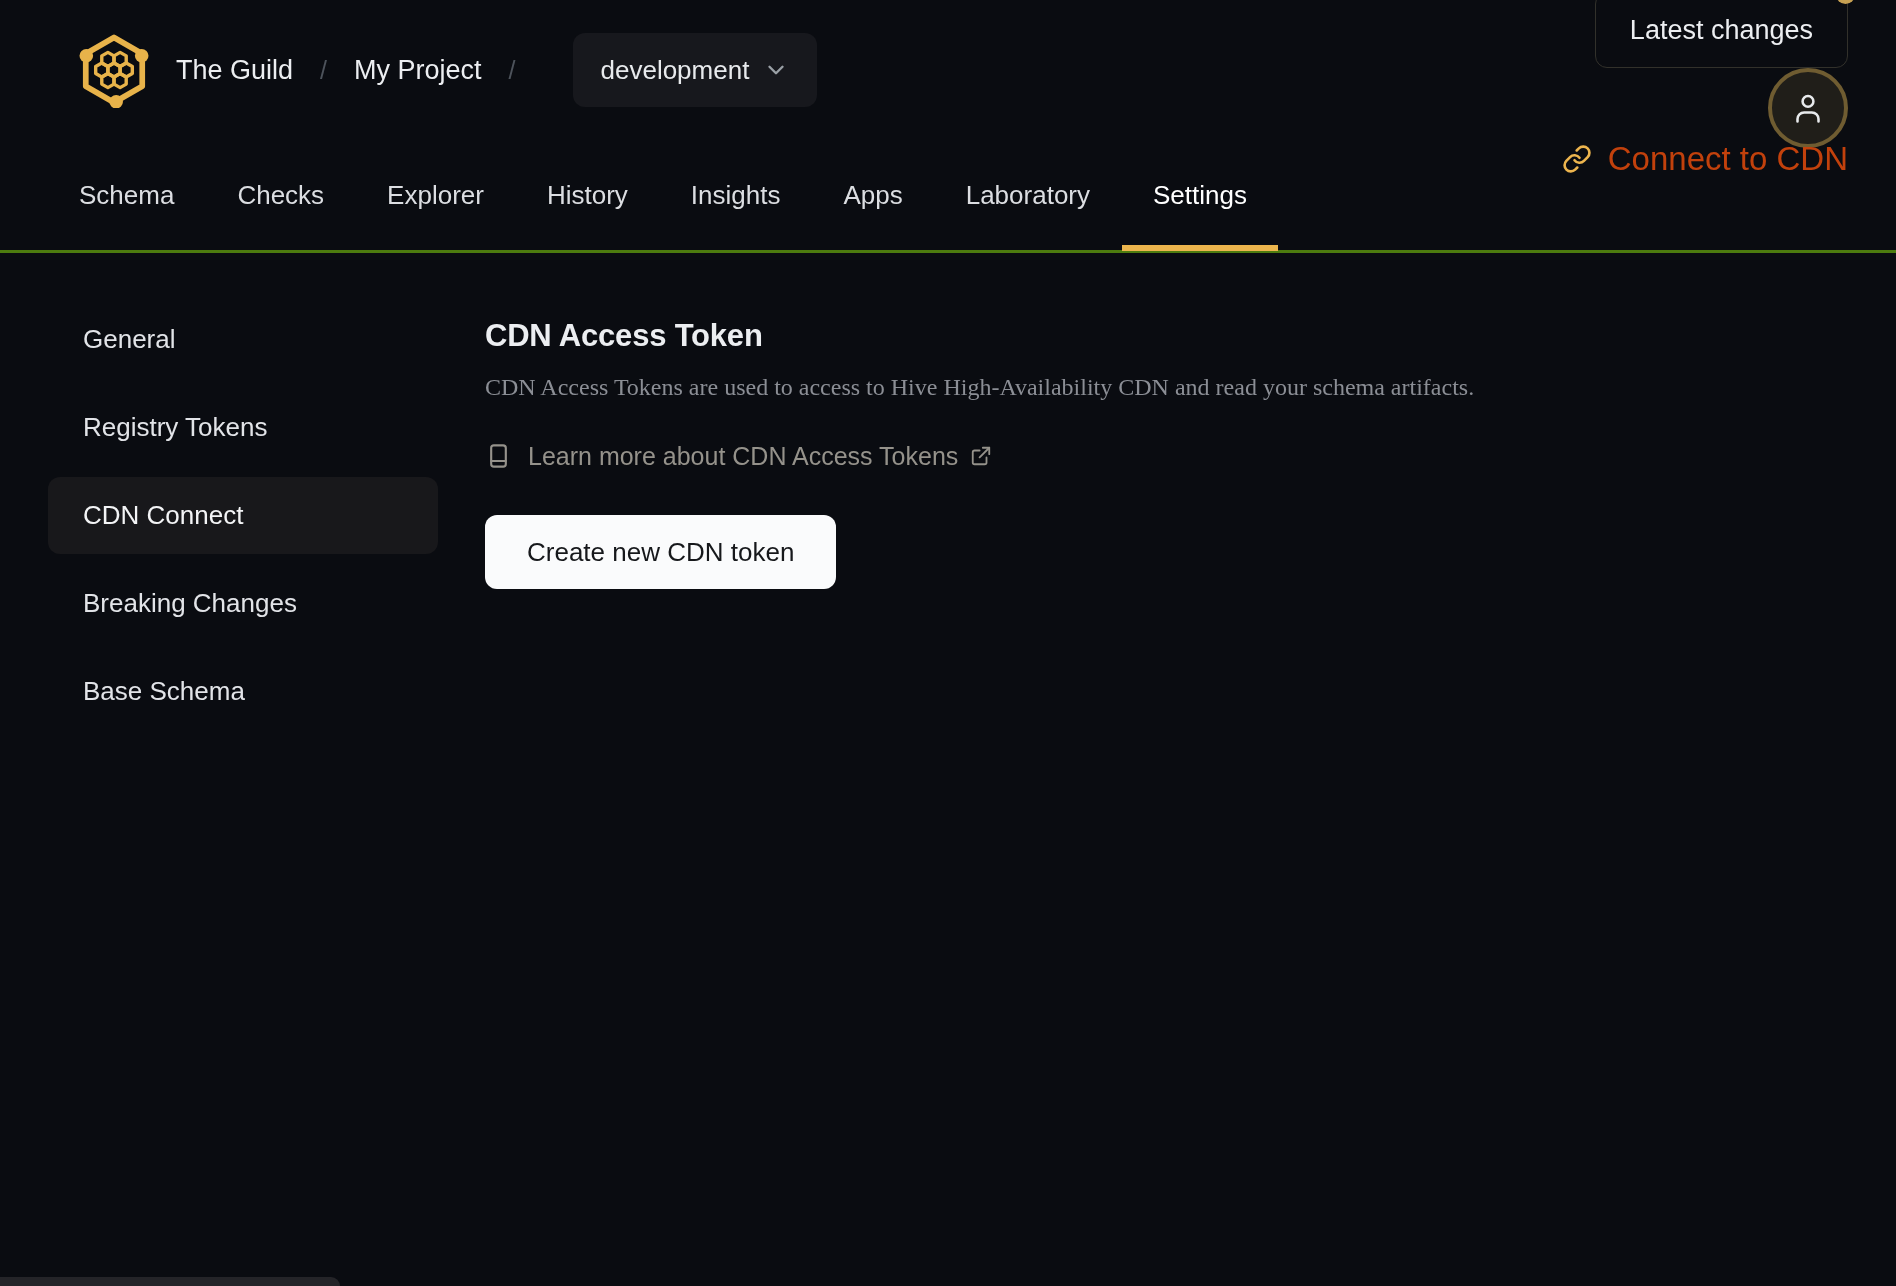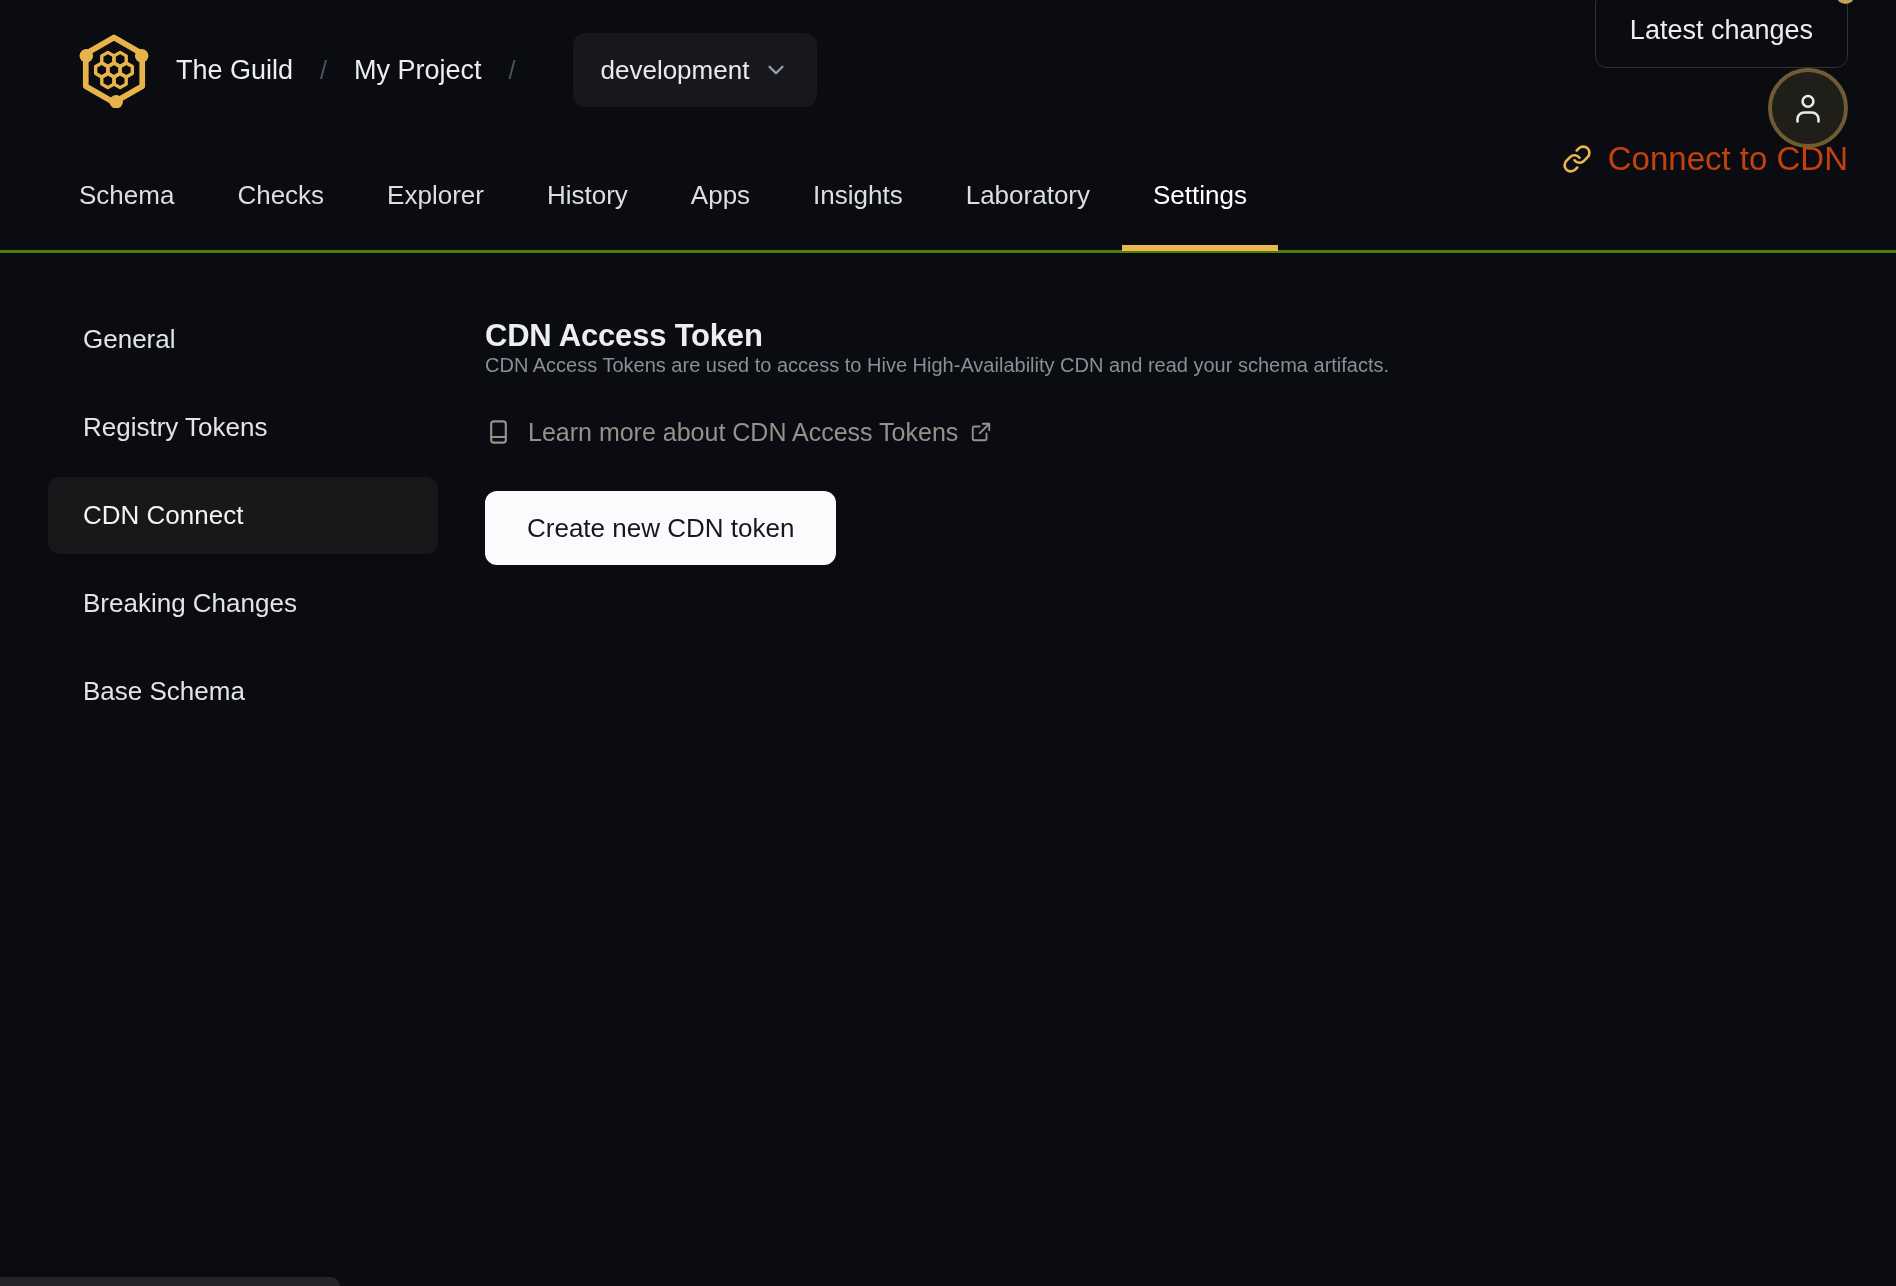--- a/index.html
+++ b/index.html
@@ -80,21 +80,21 @@
   .side-item {
     height:77px; display:flex; align-items:center;
     padding:0 35px; margin-bottom:11px;
     border-radius:12px; font-size:26px; color:#e2e4e8;
     cursor:pointer;
   }
   .side-item.active { background:#18181b; color:#f3f4f6; }
 
   .main { flex:1; margin-left:47px; padding-top:17px; }
   .page-title { font-size:31px; font-weight:700; color:#eceef1; letter-spacing:-0.2px; }
-  .page-desc { font-size:20px; color:#8b8e95; }
+  .page-desc { margin-top:20px; font-size:24px; color:#8b8e95;font-family:Liberation Serif, serif; }
   .learn-more {
     margin-top:40px; display:flex; align-items:center;
     color:#95928b; font-size:25px; cursor:pointer; width:fit-content;
   }
   .book-icon { width:27px; height:30px; stroke:#95928b; margin-right:16px; }
   .external-icon { width:22px; height:22px; stroke:#95928b; margin-left:12px; }
   .create-btn {
     margin-top:44px;
     height:74px; padding:0 42px;
     background:#fafbfc; color:#16181b;
@@ -156,22 +156,22 @@
       </svg>
     </div>
   </div>
 </div>
 
 <div class="tabs-row">
   <div class="tab">Schema</div>
   <div class="tab">Checks</div>
   <div class="tab">Explorer</div>
   <div class="tab">History</div>
+  <div class="tab">Insights</div>
   <div class="tab">Apps</div>
-  <div class="tab">Insights</div>
   <div class="tab">Laboratory</div>
   <div class="tab active">Settings</div>
 
   <div class="connect-cdn">
     <svg class="link-icon" viewBox="0 0 24 24" fill="none" stroke-width="2.1" stroke-linecap="round" stroke-linejoin="round">
       <path d="M10 13a5 5 0 0 0 7.54.54l3-3a5 5 0 0 0-7.07-7.07l-1.72 1.71"></path>
       <path d="M14 11a5 5 0 0 0-7.54-.54l-3 3a5 5 0 0 0 7.07 7.07l1.71-1.71"></path>
     </svg>
     <span>Connect to CDN</span>
   </div>

